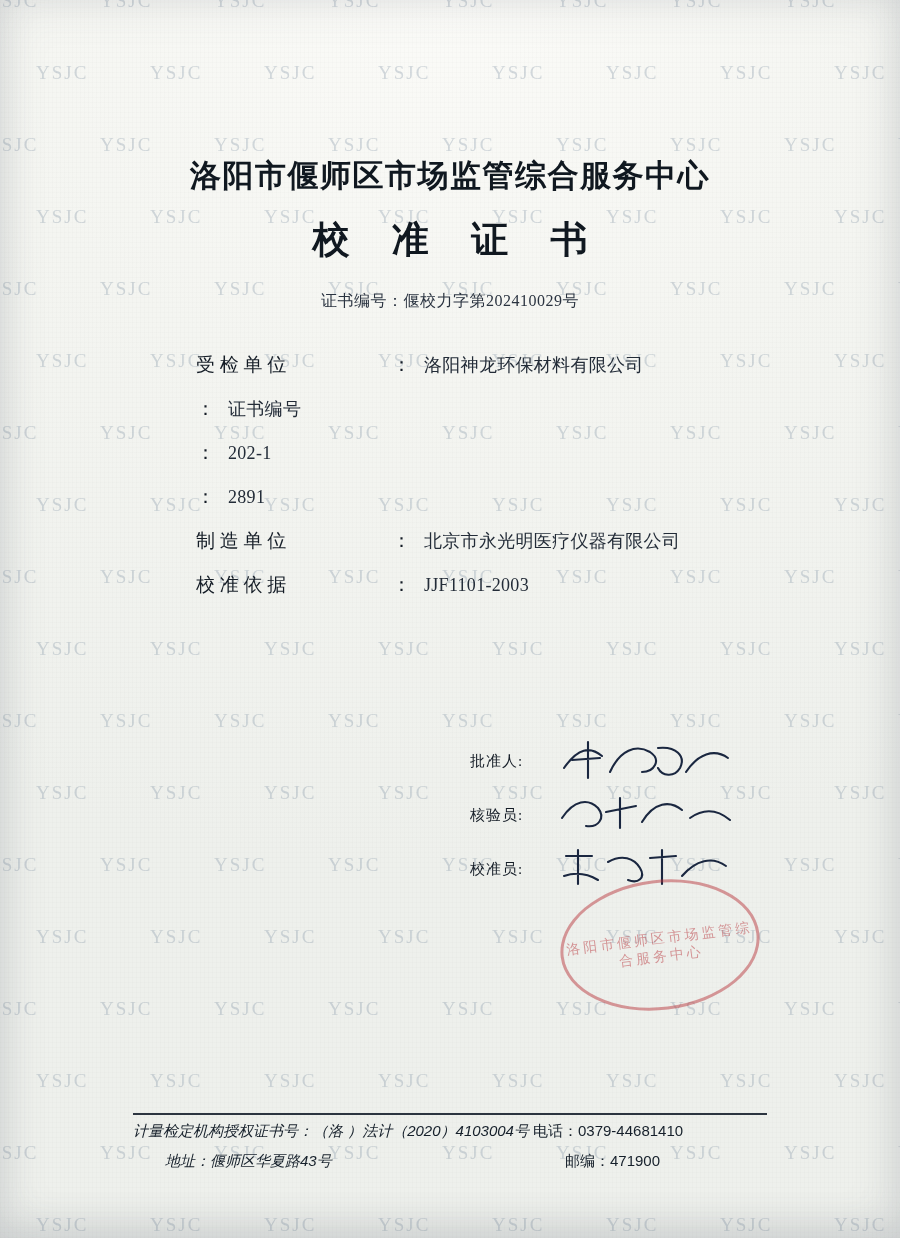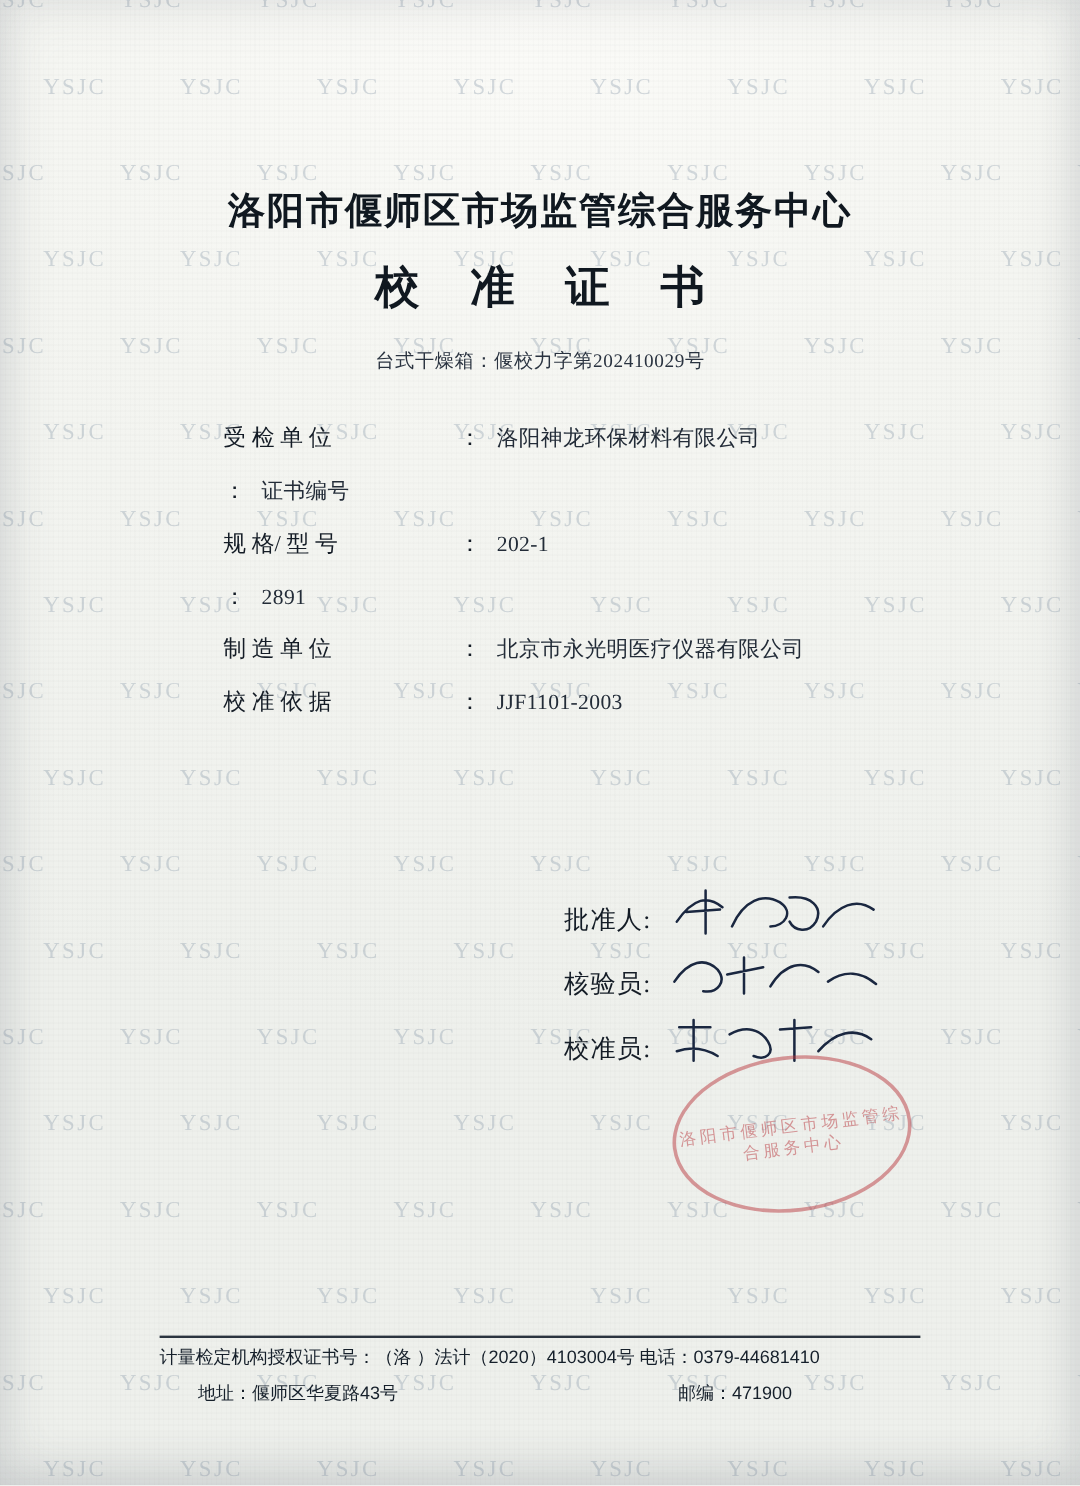--- a/index.html
+++ b/index.html
@@ -105,20 +105,21 @@
   .fields {
     position: absolute;
     top: 352px;
     left: 186px;
     width: 620px;
   }
   .field-row {
     display: flex;
     align-items: baseline;
     height: 44px;
+    margin-left: 10px;
   }
   .field-label {
     width: 196px;
     font-size: 19px;
     letter-spacing: 0px;
     color: #141c26;
     display: flex;
     justify-content: space-between;
   }
   .field-colon {
@@ -139,21 +140,21 @@
     top: 752px;
     left: 470px;
   }
   .sign-row {
     position: relative;
     height: 54px;
     display: flex;
     align-items: baseline;
   }
   .sign-label {
-    font-size: 21px;
+    font-size: 15px;
     letter-spacing: 1px;
     color: #141c26;
     white-space: nowrap;
   }
   .sign-ink {
     position: absolute;
     left: 88px;
     top: -16px;
     width: 180px;
     height: 48px;
@@ -230,21 +231,21 @@
     width: 640px;
     font-family: "Liberation Sans", "DejaVu Sans", sans-serif;
     font-size: 15px;
     color: #16202b;
   }
   .footer-row {
     display: flex;
     height: 30px;
     align-items: baseline;
   }
-  .footer-left { width: 400px; }
+  .footer-left { width: 400px; font-style: italic; }
   .footer-left.indent { padding-left: 32px; }
   .footer-right { }
 </style>
 </head>
 <body>
 
 <div id="page">
   <div id="paper-base"></div>
   <div id="watermark-layer">
       <div class="wm" style="left: -14px; top: -10px; color: rgba(120, 140, 160, 0.3);">YSJC</div>
@@ -399,34 +400,33 @@
       <div class="wm" style="left: 492px; top: 1214px; color: rgba(120, 140, 160, 0.3);">YSJC</div>
       <div class="wm" style="left: 606px; top: 1214px; color: rgba(120, 140, 160, 0.3);">YSJC</div>
       <div class="wm" style="left: 720px; top: 1214px; color: rgba(120, 140, 160, 0.3);">YSJC</div>
       <div class="wm" style="left: 834px; top: 1214px; color: rgba(120, 140, 160, 0.3);">YSJC</div>
     </div>
   <div id="scan-noise"></div>
 
   <div id="content">
     <div class="title-org">洛阳市偃师区市场监管综合服务中心</div>
     <div class="title-main">校 准 证 书</div>
-    <div class="cert-no">台式干燥箱：偃校力字第202410029号</div>
+    <div class="cert-no">证书编号：偃校力字第202410029号</div>
 
     <div class="fields" id="fields-container">
         <div class="field-row">
           <div class="field-label">受 检 单 位</div>
           <div class="field-colon">：</div>
           <div class="field-value">洛阳神龙环保材料有限公司</div>
         </div>
         <div class="field-row">
           <div class="field-colon">：</div>
           <div class="field-value">证书编号</div>
         </div>
         <div class="field-row">
-          <div class="field-label">规 格/ 型 号</div>
           <div class="field-colon">：</div>
           <div class="field-value">202-1</div>
         </div>
         <div class="field-row">
           <div class="field-colon">：</div>
           <div class="field-value">2891</div>
         </div>
         <div class="field-row">
           <div class="field-label">制 造 单 位</div>
           <div class="field-colon">：</div>

